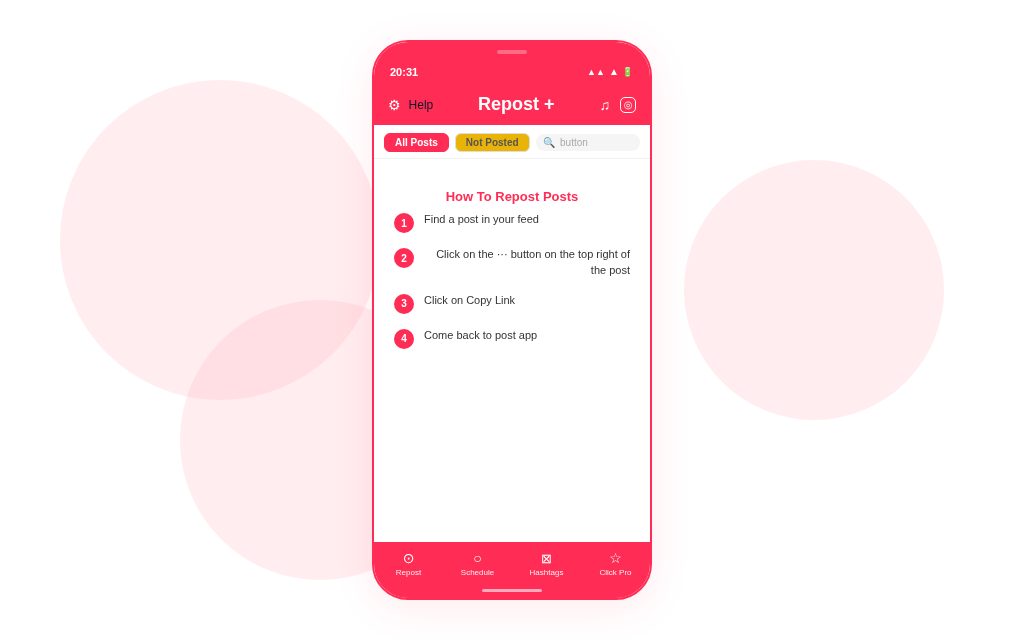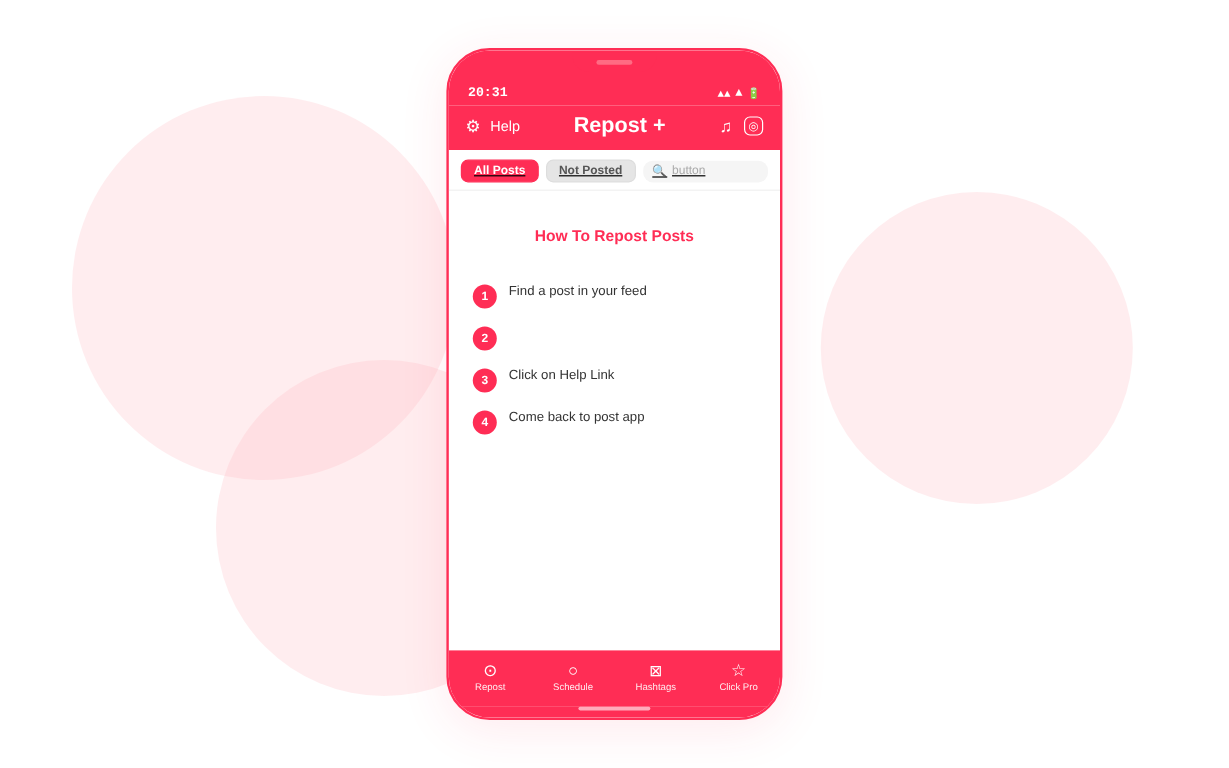--- a/index.html
+++ b/index.html
@@ -54,25 +54,24 @@
       box-shadow: 0 8px 40px rgba(255,45,85,0.10);
       display: flex;
       flex-direction: column;
       overflow: hidden;
     }
 
     
     .status-bar {
       background: #ff2d55;
       display: flex;
-      align-items: flex-end;
+      align-items: flex-start;
       justify-content: space-between;
       padding: 6px 16px 4px 16px;
       min-height: 28px;
-      font-family: Liberation Mono, monospace;
     }
     .status-time {
       color: #fff;
       font-size: 11px;
       font-weight: 600;
     }
     .status-icons {
       display: flex;
       gap: 4px;
       align-items: center;
@@ -93,21 +92,21 @@
     .nav-left {
       display: flex;
       align-items: center;
       gap: 8px;
     }
     .nav-gear {
       color: #fff;
       font-size: 14px;
     }
     .nav-help {
-      color: #ffffff;
+      color: #0f172a;
       font-size: 12px;
       font-weight: 500;
     }
     .nav-center {
       color: #fff;
       font-size: 18px;
       font-weight: 700;
     }
     .nav-right {
       display: flex;
@@ -119,37 +118,36 @@
       font-size: 15px;
     }
 
     
     .tabs-bar {
       display: flex;
       align-items: center;
       padding: 8px 10px 6px 10px;
       gap: 6px;
       border-bottom: 1px solid #f0f0f0;
-      text-decoration: underline;
     }
     .tab-btn {
       padding: 3px 10px;
       border-radius: 6px;
       font-size: 10px;
       font-weight: 600;
       cursor: pointer;
       border: 1px solid #ff2d55;
     }
     .tab-btn.active {
       background: #ff2d55;
       color: #fff;
       border-color: #ff2d55;
     }
     .tab-btn.inactive {
-      background: #e5e5e5;
+      background: #eab308;
       color: #555;
       border-color: #ddd;
     }
     .search-box {
       flex: 1;
       display: flex;
       align-items: center;
       background: #f5f5f5;
       border-radius: 8px;
       padding: 3px 8px;
@@ -171,21 +169,21 @@
       padding: 30px 20px 16px 20px;
       display: flex;
       flex-direction: column;
       align-items: center;
     }
 
     .how-to-title {
       color: #ff2d55;
       font-size: 13px;
       font-weight: 700;
-      margin-bottom: 32px;
+      margin-bottom: 8px;
       text-align: right;
     }
 
     .steps-list {
       width: 100%;
       display: flex;
       flex-direction: column;
       gap: 14px;
     }
 
@@ -345,25 +343,26 @@
 
     <div class="steps-list">
 
       <div class="step-item">
         <div class="step-number">1</div>
         <span class="step-text">Find a post in your feed</span>
       </div>
 
       <div class="step-item">
         <div class="step-number">2</div>
+        <span class="step-text">Click on the ··· button on the top right of the post</span>
       </div>
 
       <div class="step-item">
         <div class="step-number">3</div>
-        <span class="step-text">Click on Help Link</span>
+        <span class="step-text">Click on Copy Link</span>
       </div>
 
       <div class="step-item">
         <div class="step-number">4</div>
         <span class="step-text">Come back to post app</span>
       </div>
 
     </div>
   </div>
 

